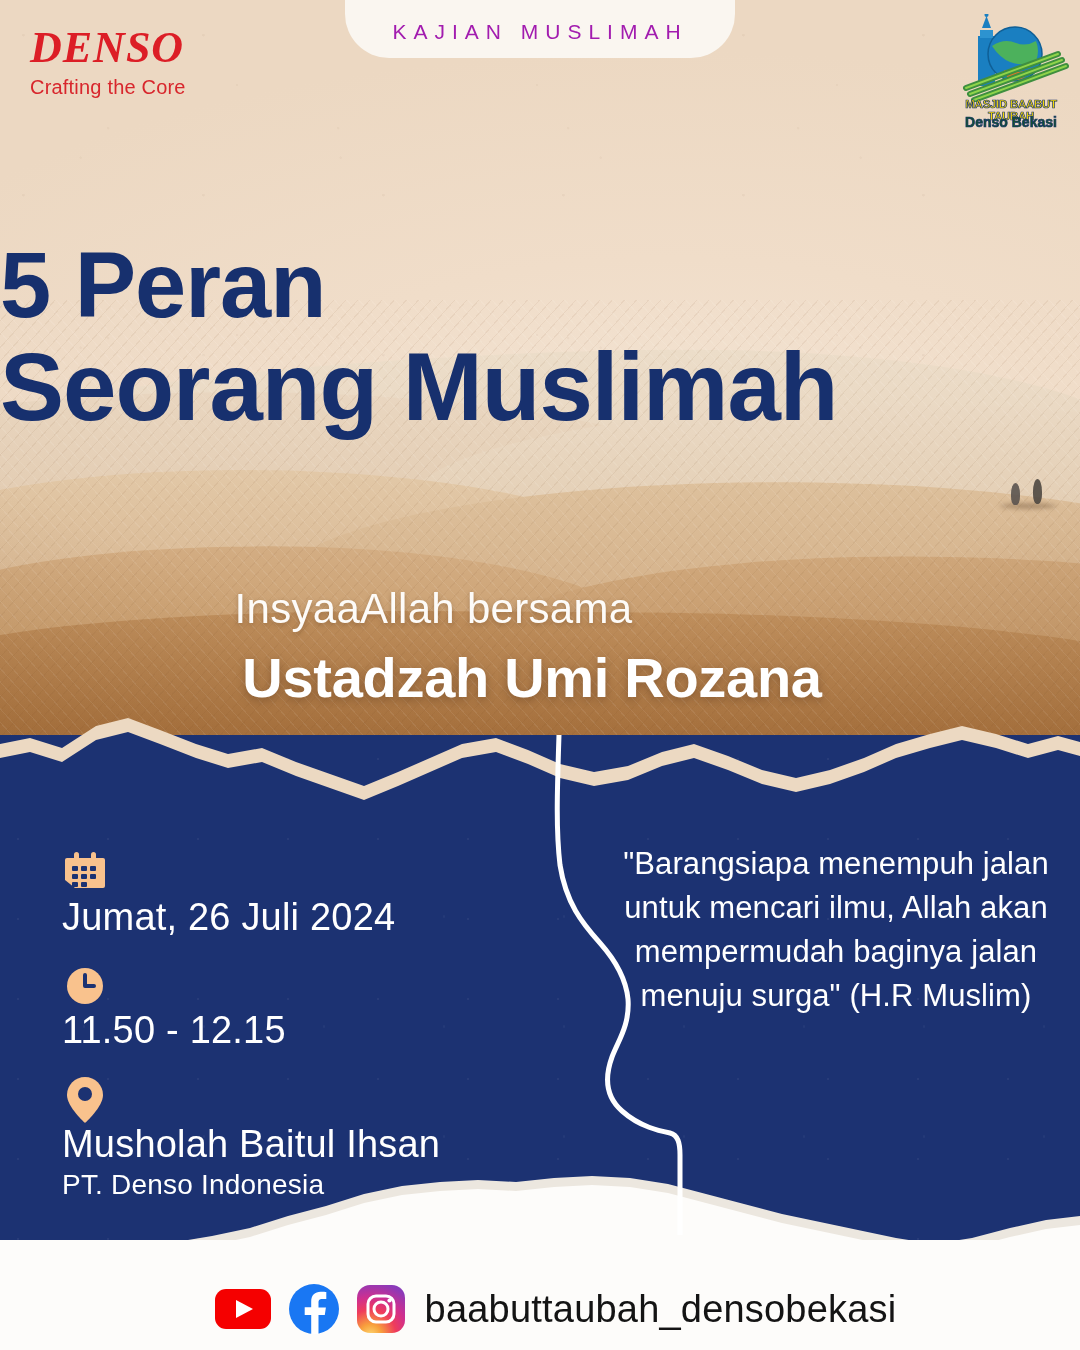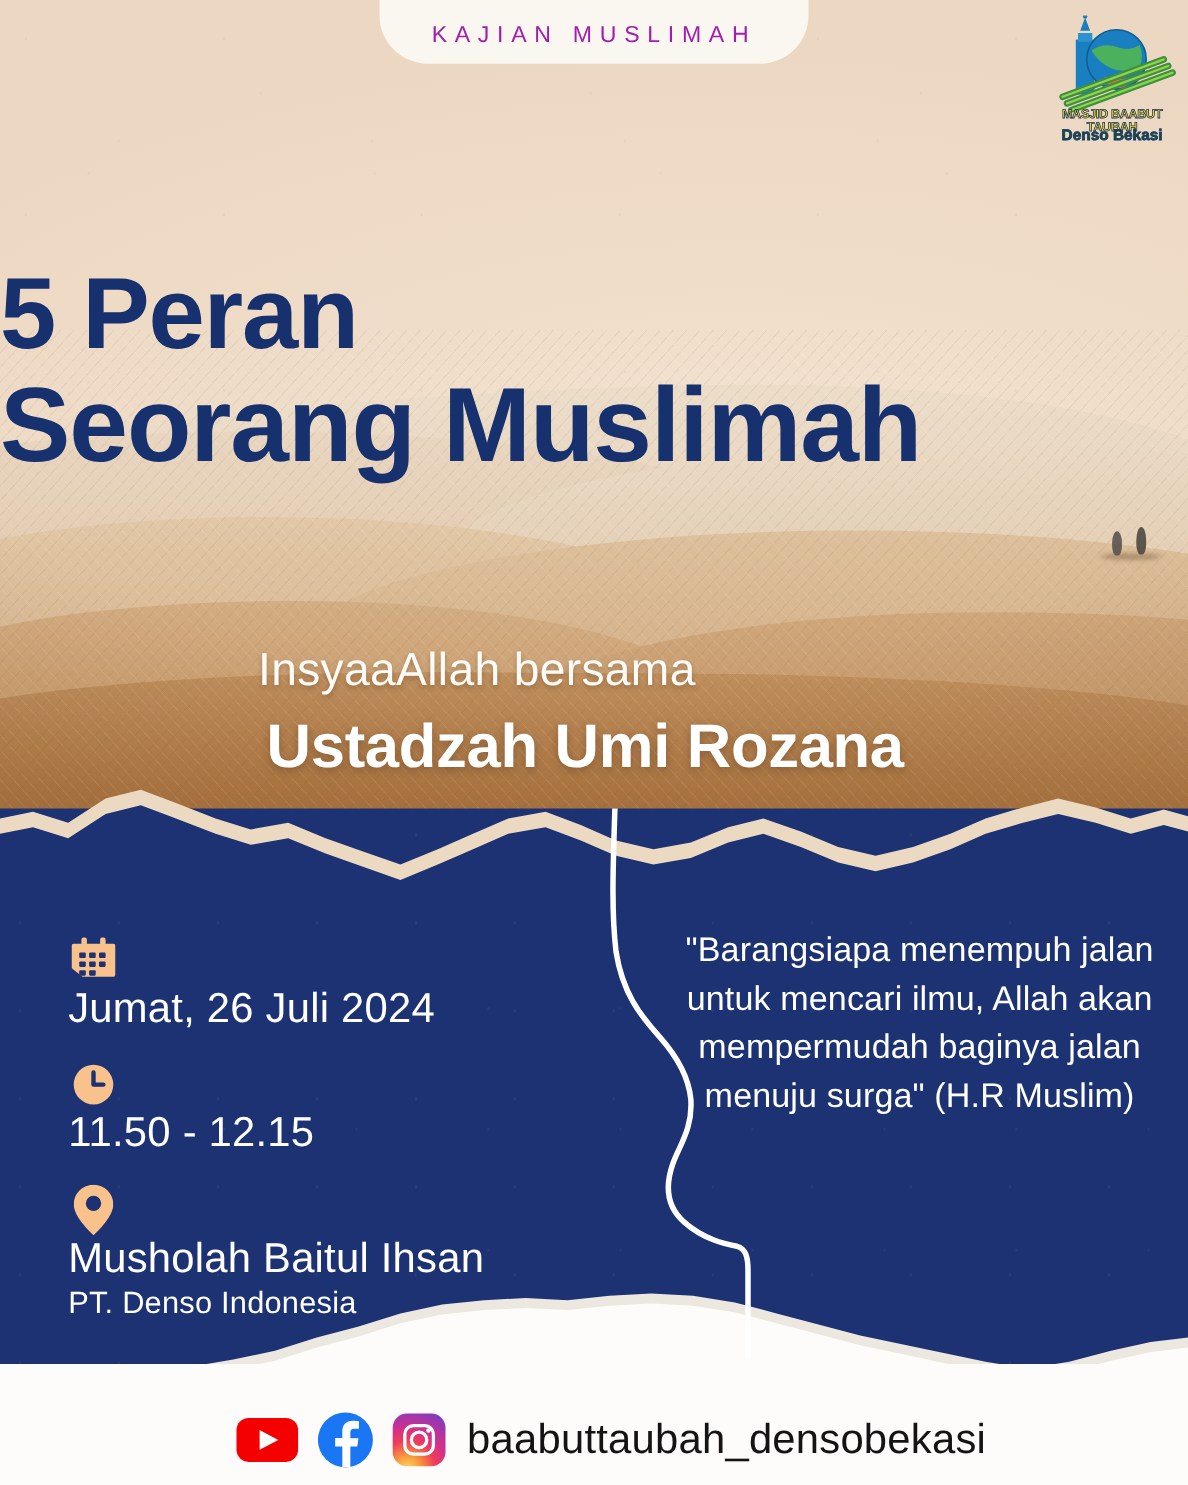--- a/index.html
+++ b/index.html
@@ -178,20 +178,24 @@
 
   <div class="white-foot"></div>
 
   <svg class="divider" viewBox="0 0 1080 500" preserveAspectRatio="none">
     <path d="M559,0 C557,60 556,96 560,130 C566,168 582,188 600,208
              C616,226 626,244 628,264 C630,290 618,306 612,322
              C604,344 606,362 622,376 C640,392 660,396 670,398
              C678,400 680,408 680,420 L680,500" fill="none" stroke="#ffffff" stroke-width="5" stroke-linecap="round"></path>
   </svg>
 
+  <div class="denso">
+    <div class="denso-word">DENSO</div>
+    <div class="denso-tag">Crafting the Core</div>
+  </div>
 
   <div class="badge">
     <span>KAJIAN MUSLIMAH</span>
   </div>
 
   <div class="mosque">
     <svg width="118" height="88" viewBox="0 0 118 88">
       <rect x="26" y="22" width="17" height="50" fill="#1a7fc1"></rect>
       <rect x="28" y="16" width="13" height="8" fill="#2d93d0"></rect>
       <path d="M34.5,2 L39,14 L30,14 Z" fill="#1a7fc1"></path>

